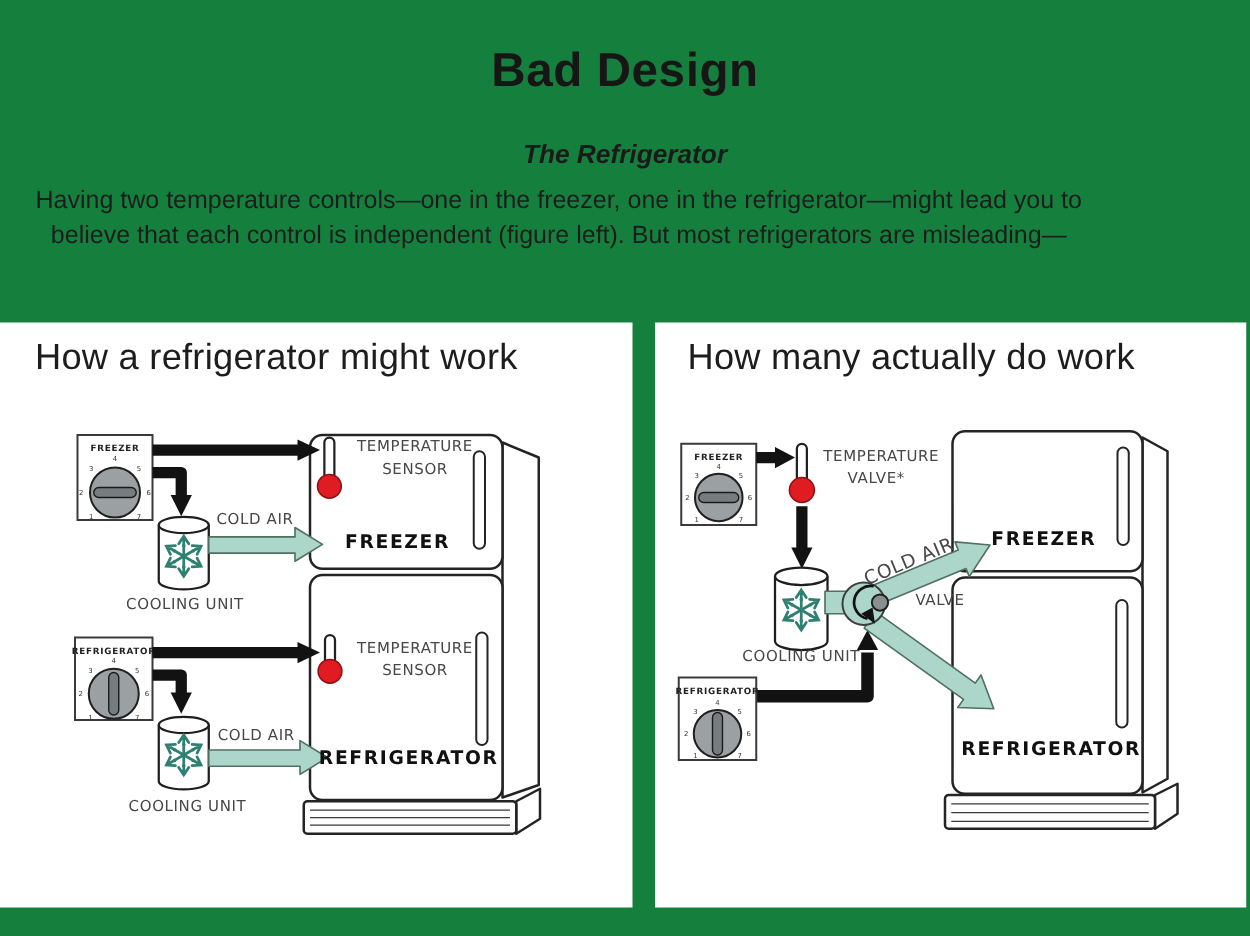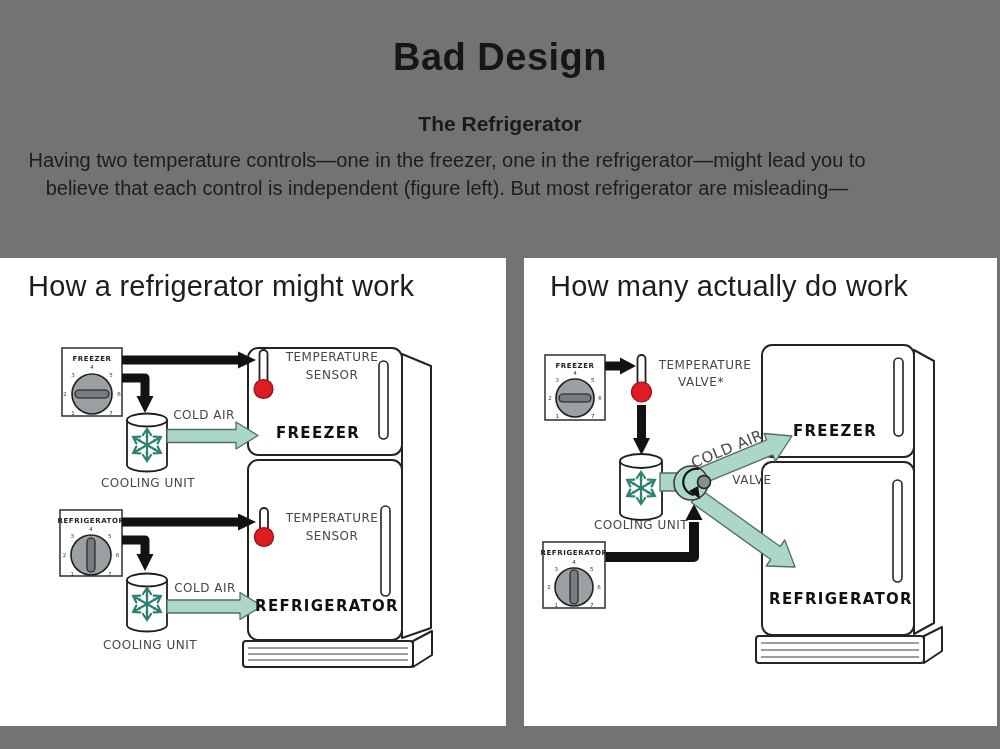--- a/index.html
+++ b/index.html
@@ -1,28 +1,28 @@
 <!DOCTYPE html>
 <html><head>
 <meta charset="utf-8">
 <style>
   html,body { margin:0; padding:0; }
   #stage {
     position:relative; width:1000px; height:749px;
-    background:#737373; overflow:hidden;
+    background:#15803d; overflow:hidden;
     font-family:"Liberation Sans", sans-serif;
   }
   
   .hdr-title {
     position:absolute; left:0; top:36px; width:1000px; text-align:center;
     font-size:38px; font-weight:700; color:#161616; letter-spacing:0.5px;
   }
   .hdr-sub {
     position:absolute; left:0; top:112px; width:1000px; text-align:center;
-    font-size:21px; font-weight:700; color:#1a1a1a;
+    font-size:21px; font-weight:700; color:#1a1a1a;font-style:italic;
   }
   .hdr-line {
     position:absolute; left:0; width:894px; text-align:center;
     font-size:20px; color:#1c1c1c; white-space:nowrap;
   }
   
   .panel { position:absolute; top:258px; height:468px; background:#ffffff; }
   #panel-left  { left:0;   width:506px; }
   #panel-right { left:524px; width:473px; }
   .panel svg { position:absolute; left:0; top:0; }
@@ -90,21 +90,21 @@
           <circle cx="0" cy="-8.5" r="1.4"></circle>
             <circle cx="7.4" cy="-4.3" r="1.4"></circle>
         </g>
       </g>
     </defs>
   </svg>
 
   <div class="hdr-title">Bad Design</div>
   <div class="hdr-sub">The Refrigerator</div>
   <div class="hdr-line" style="top:149px">Having two temperature controls—one in the freezer, one in the refrigerator—might lead you to</div>
-  <div class="hdr-line" style="top:177px">believe that each control is independent (figure left). But most refrigerator are misleading—</div>
+  <div class="hdr-line" style="top:177px">believe that each control is independent (figure left). But most refrigerators are misleading—</div>
 
   <div class="panel" id="panel-left">
     <svg width="506" height="468" viewBox="0 0 506 468">
 
       <g>
         <path class="sketch" d="M402,96 L431,108 L431,370 L402,380 Z"></path>
         <path class="sketch" d="M413,383 L432,373 L432,397 L413,409 Z"></path>
         <rect class="sketch" x="243" y="383" width="170" height="26" rx="3"></rect>
         <path class="sketch-thin" d="M248,390 H408 M248,396 H408 M248,402 H408"></path>
         <rect class="sketch" x="248" y="90" width="154" height="107" rx="10"></rect>

